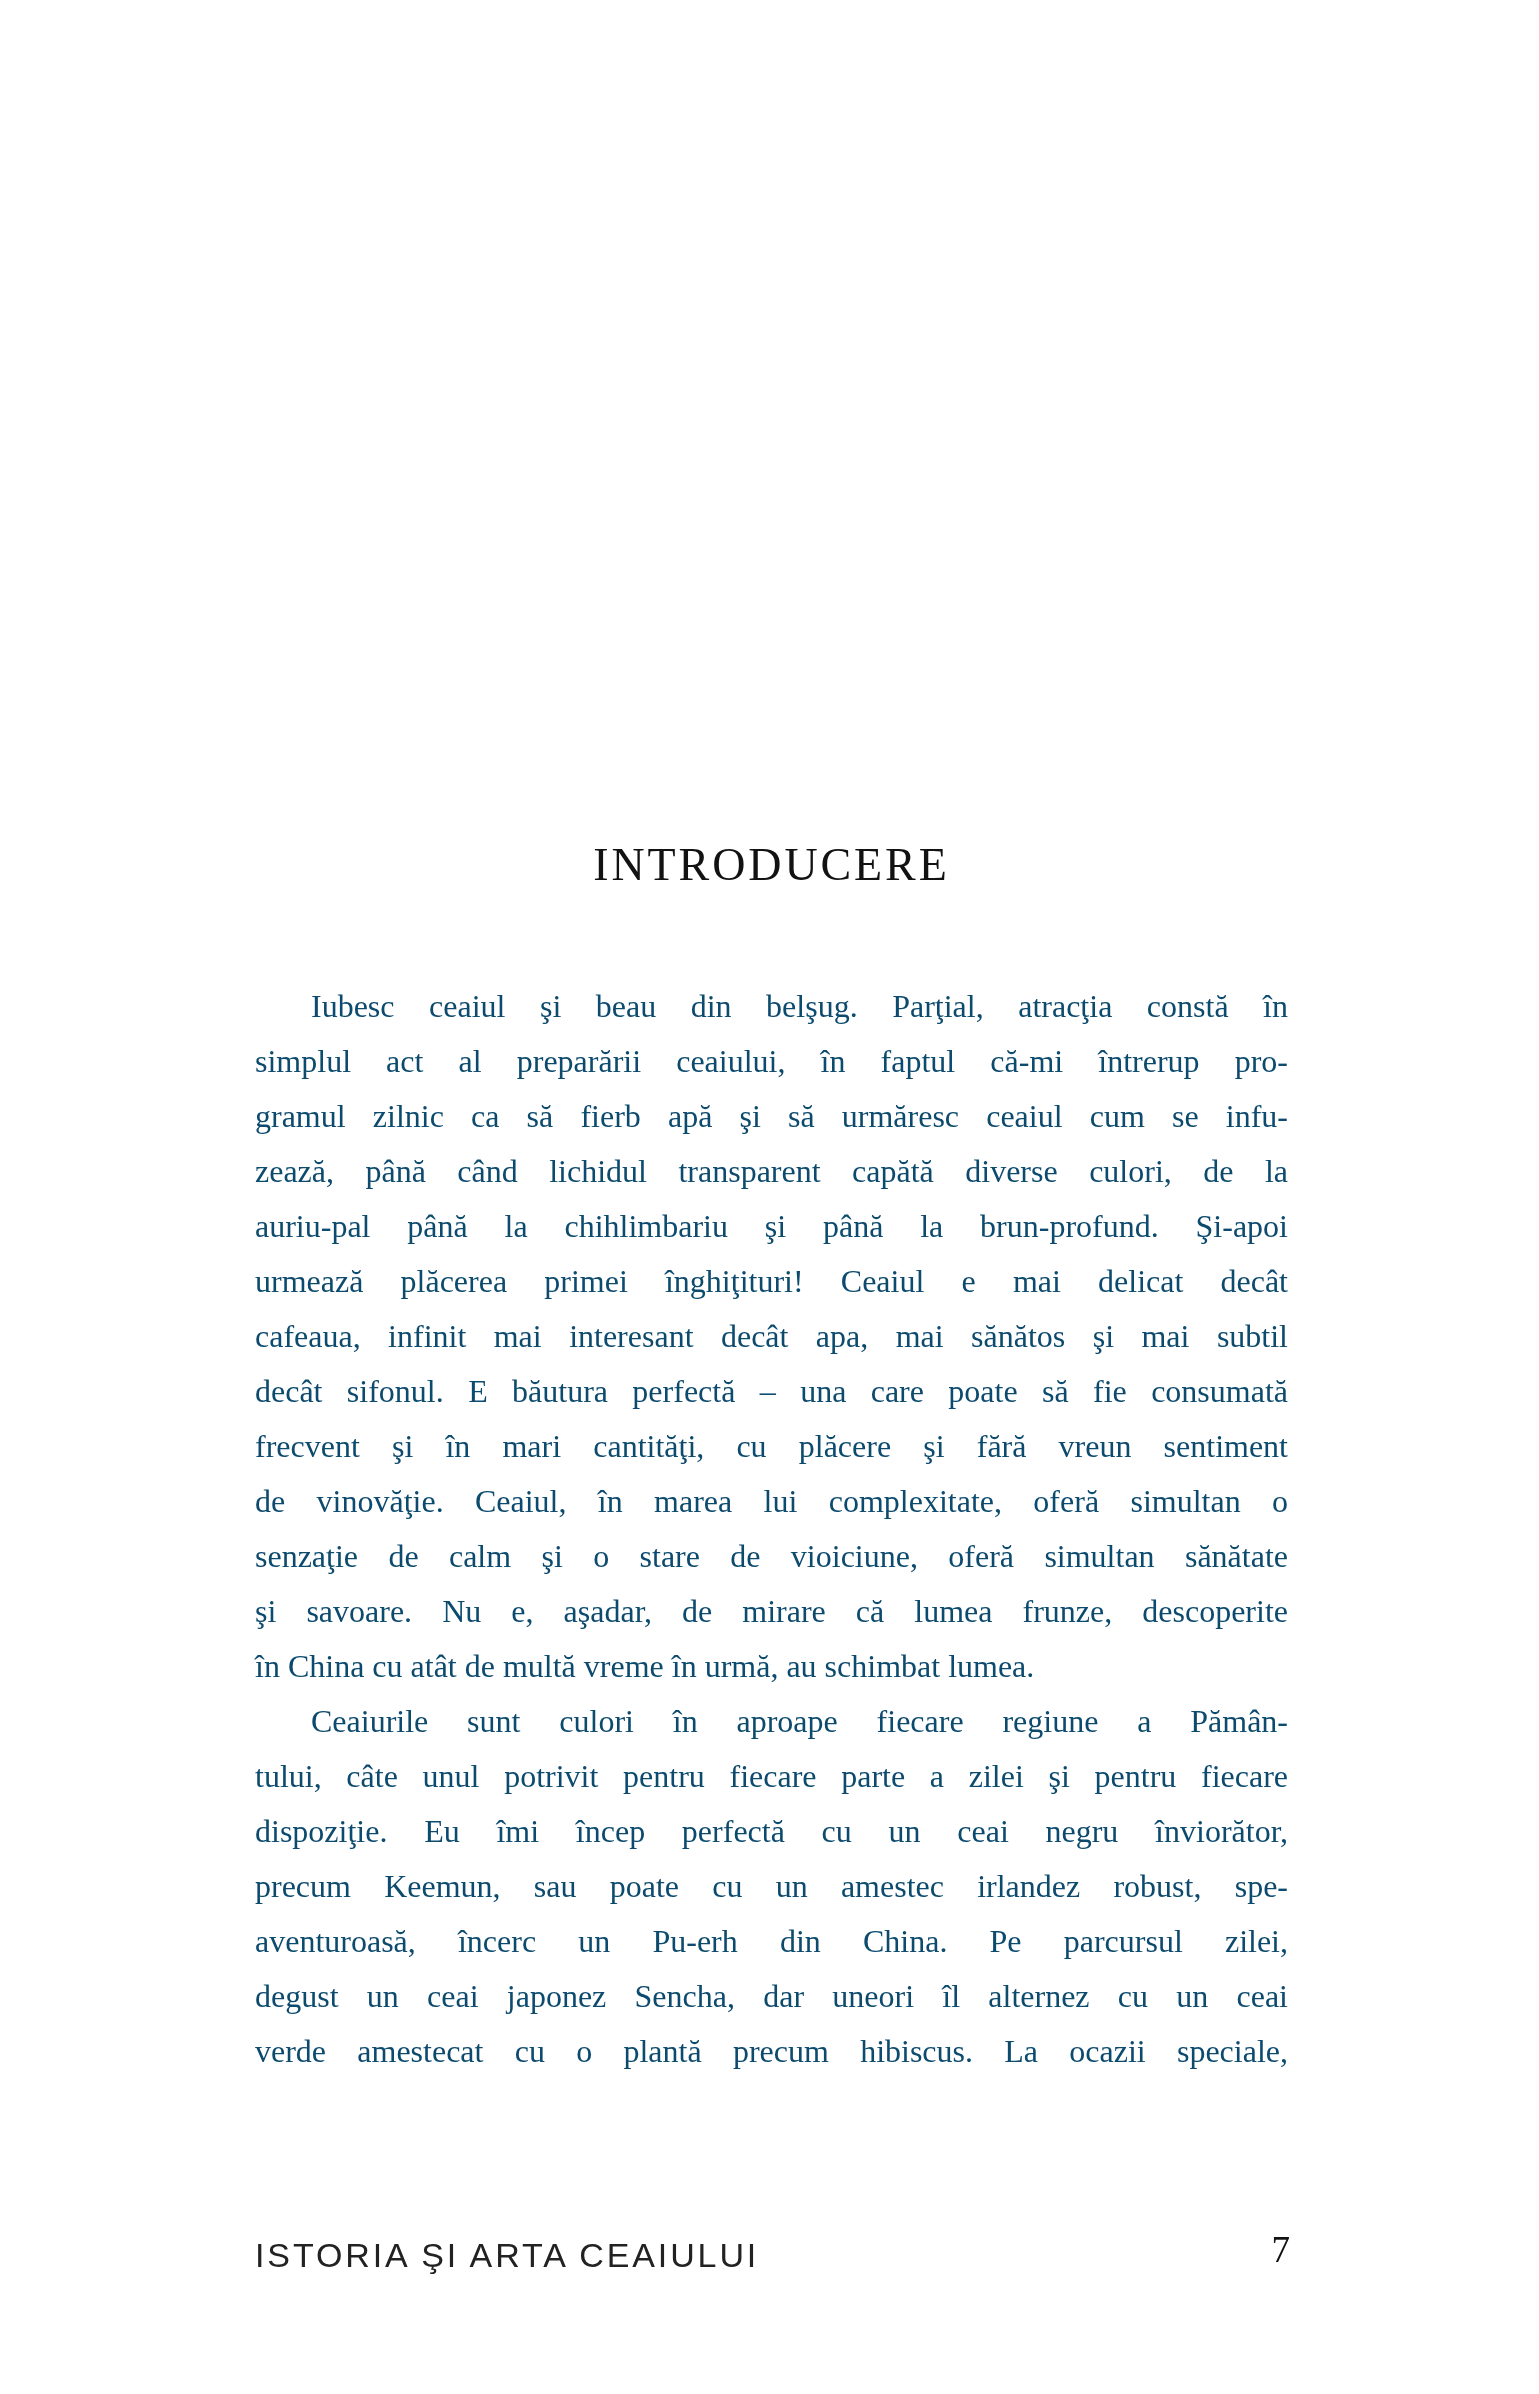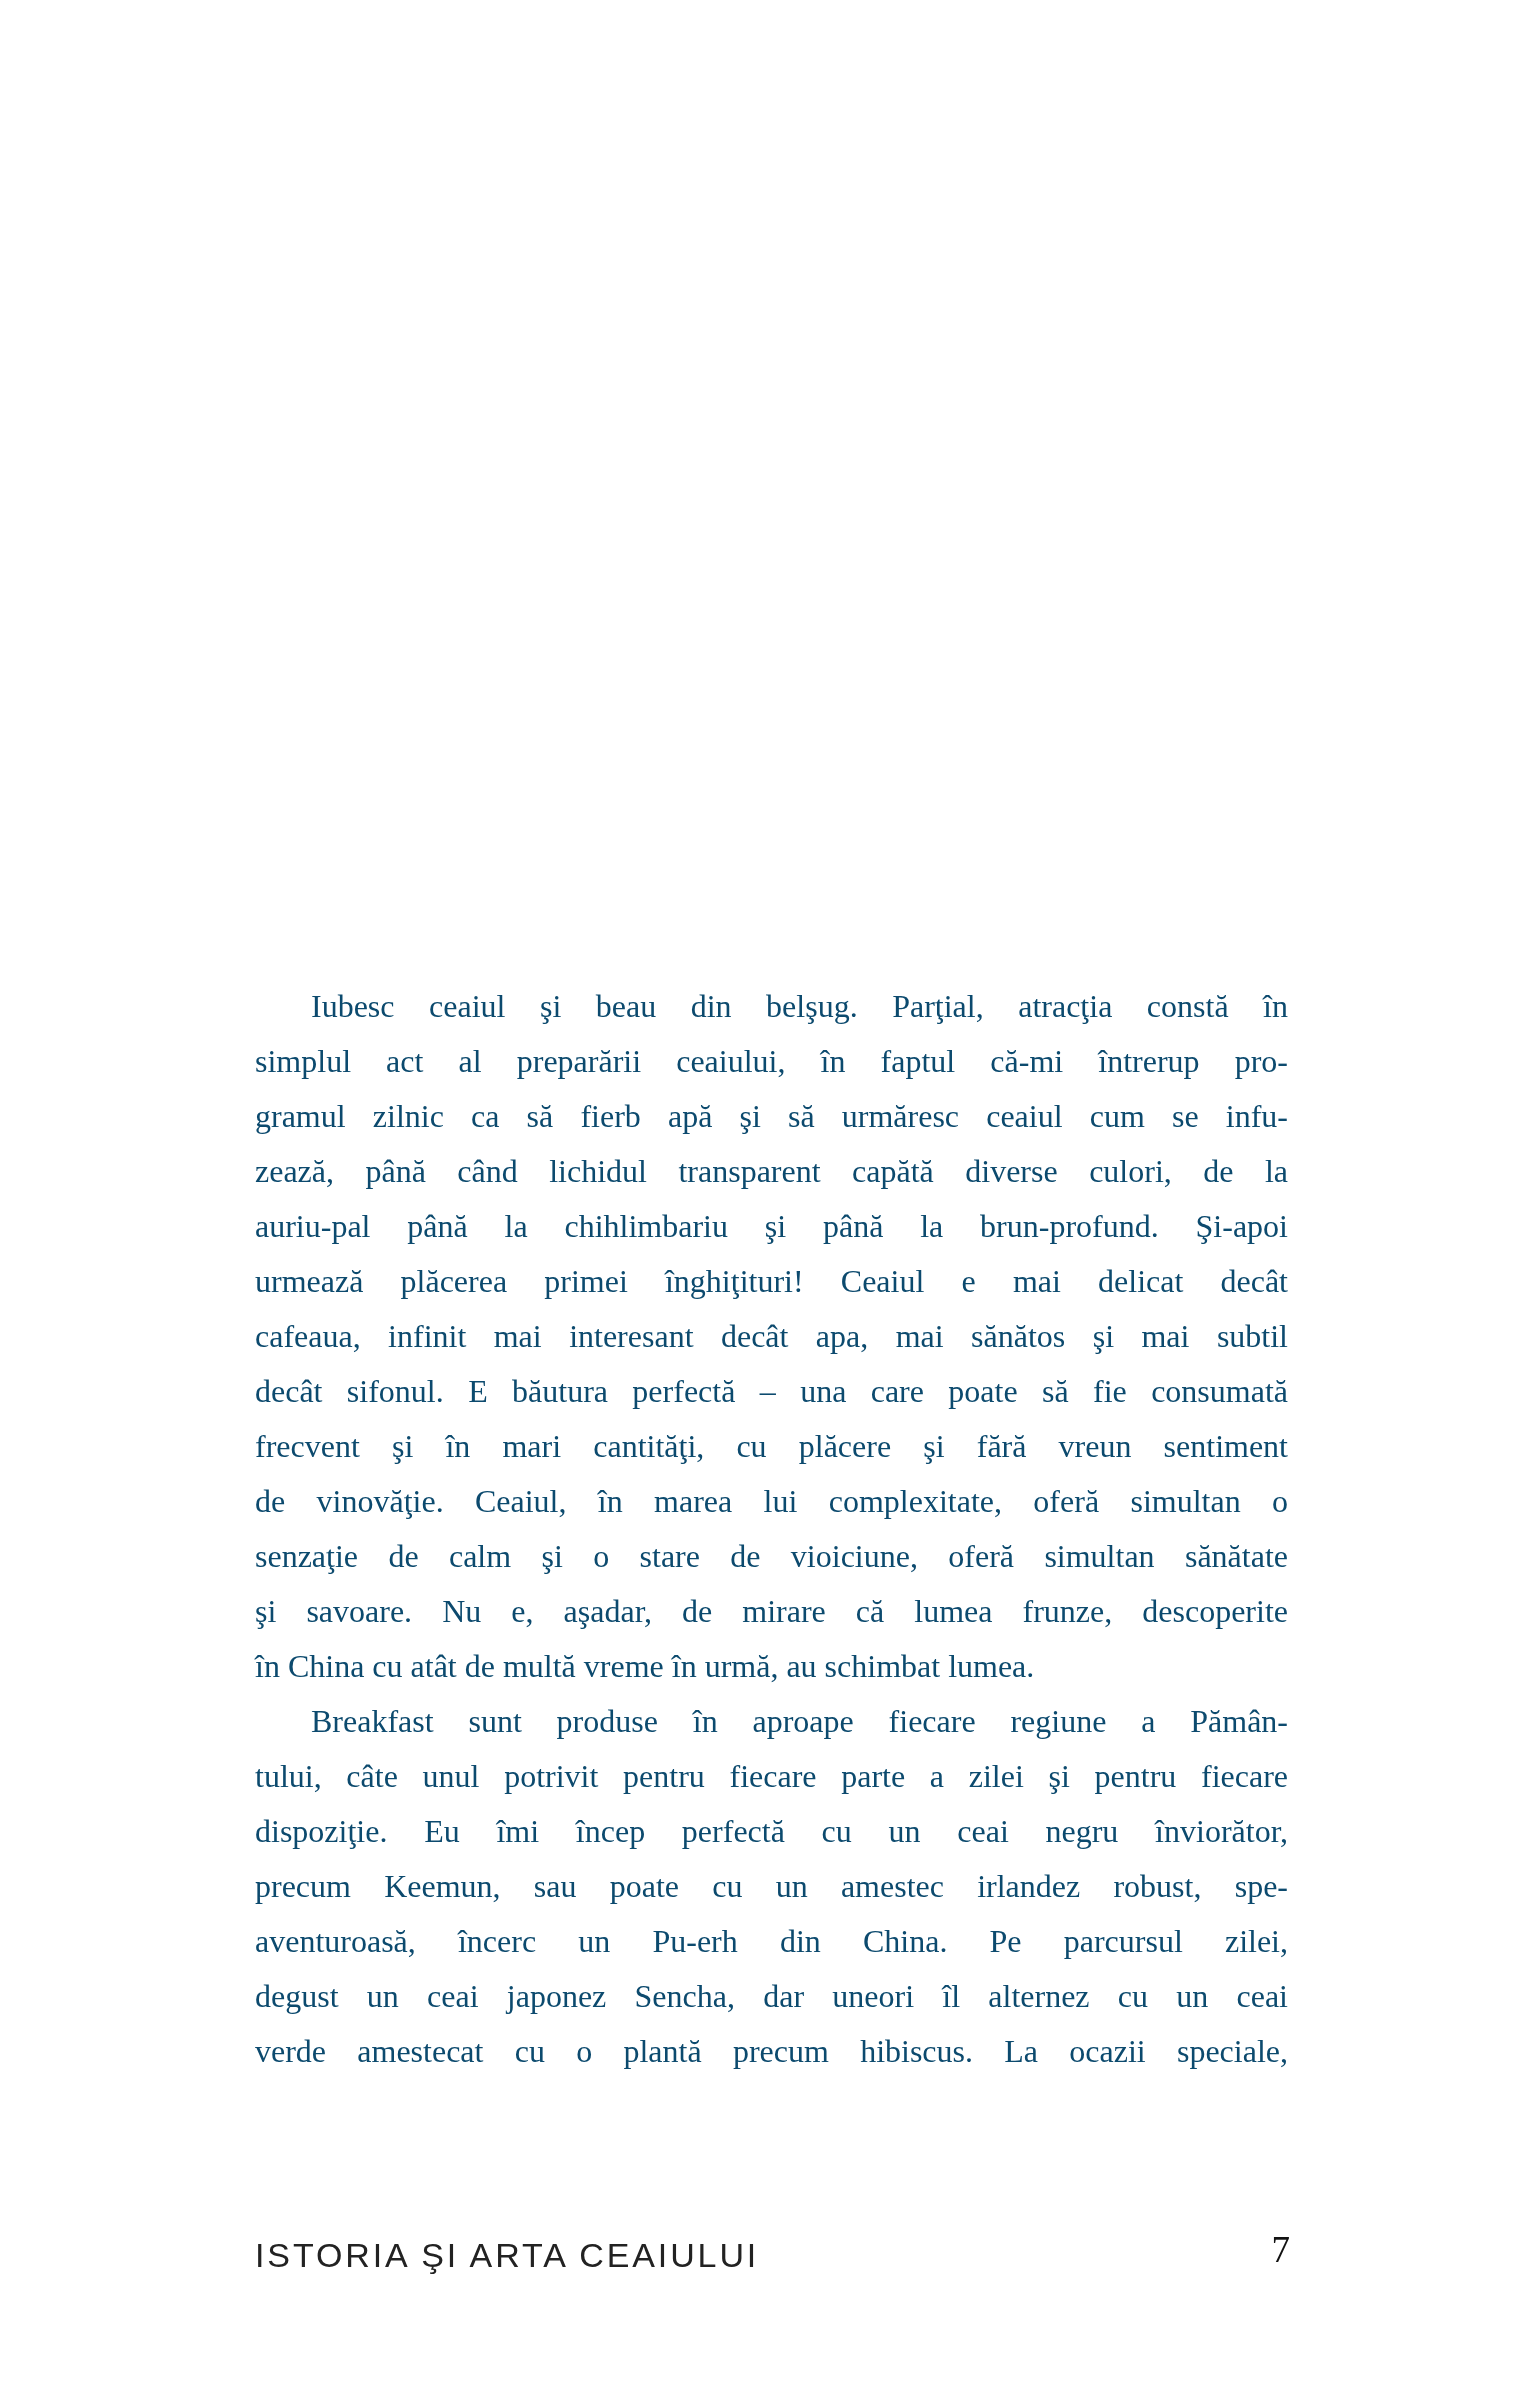--- a/index.html
+++ b/index.html
@@ -71,36 +71,37 @@
     font-family: "Liberation Serif", serif;
     font-size: 37px;
     color: #121212;
   }
 </style>
 </head>
 <body>
 
 <div class="page">
 
+  <h1 class="chapter-title">INTRODUCERE</h1>
 
   <div class="body-text">
       <div class="line indent">Iubesc ceaiul şi beau din belşug. Parţial, atracţia constă în</div>
       <div class="line">simplul act al preparării ceaiului, în faptul că-mi întrerup pro-</div>
       <div class="line">gramul zilnic ca să fierb apă şi să urmăresc ceaiul cum se infu-</div>
       <div class="line">zează, până când lichidul transparent capătă diverse culori, de la</div>
       <div class="line">auriu-pal până la chihlimbariu şi până la brun-profund. Şi-apoi</div>
       <div class="line">urmează plăcerea primei înghiţituri! Ceaiul e mai delicat decât</div>
       <div class="line">cafeaua, infinit mai interesant decât apa, mai sănătos şi mai subtil</div>
       <div class="line">decât sifonul. E băutura perfectă – una care poate să fie consumată</div>
       <div class="line">frecvent şi în mari cantităţi, cu plăcere şi fără vreun sentiment</div>
       <div class="line">de vinovăţie. Ceaiul, în marea lui complexitate, oferă simultan o</div>
       <div class="line">senzaţie de calm şi o stare de vioiciune, oferă simultan sănătate</div>
       <div class="line">şi savoare. Nu e, aşadar, de mirare că lumea frunze, descoperite</div>
       <div class="line para-end">în China cu atât de multă vreme în urmă, au schimbat lumea.</div>
-      <div class="line indent">Breakfast sunt produse în aproape fiecare regiune a Pămân-</div>
+      <div class="line indent">Ceaiurile sunt culori în aproape fiecare regiune a Pămân-</div>
       <div class="line">tului, câte unul potrivit pentru fiecare parte a zilei şi pentru fiecare</div>
       <div class="line">dispoziţie. Eu îmi încep perfectă cu un ceai negru înviorător,</div>
       <div class="line">precum Keemun, sau poate cu un amestec irlandez robust, spe-</div>
       <div class="line">aventuroasă, încerc un Pu-erh din China. Pe parcursul zilei,</div>
       <div class="line">degust un ceai japonez Sencha, dar uneori îl alternez cu un ceai</div>
       <div class="line">verde amestecat cu o plantă precum hibiscus. La ocazii speciale,</div>
     </div>
 
   <div class="footer">
     <span class="footer-title">ISTORIA ŞI ARTA CEAIULUI</span>

